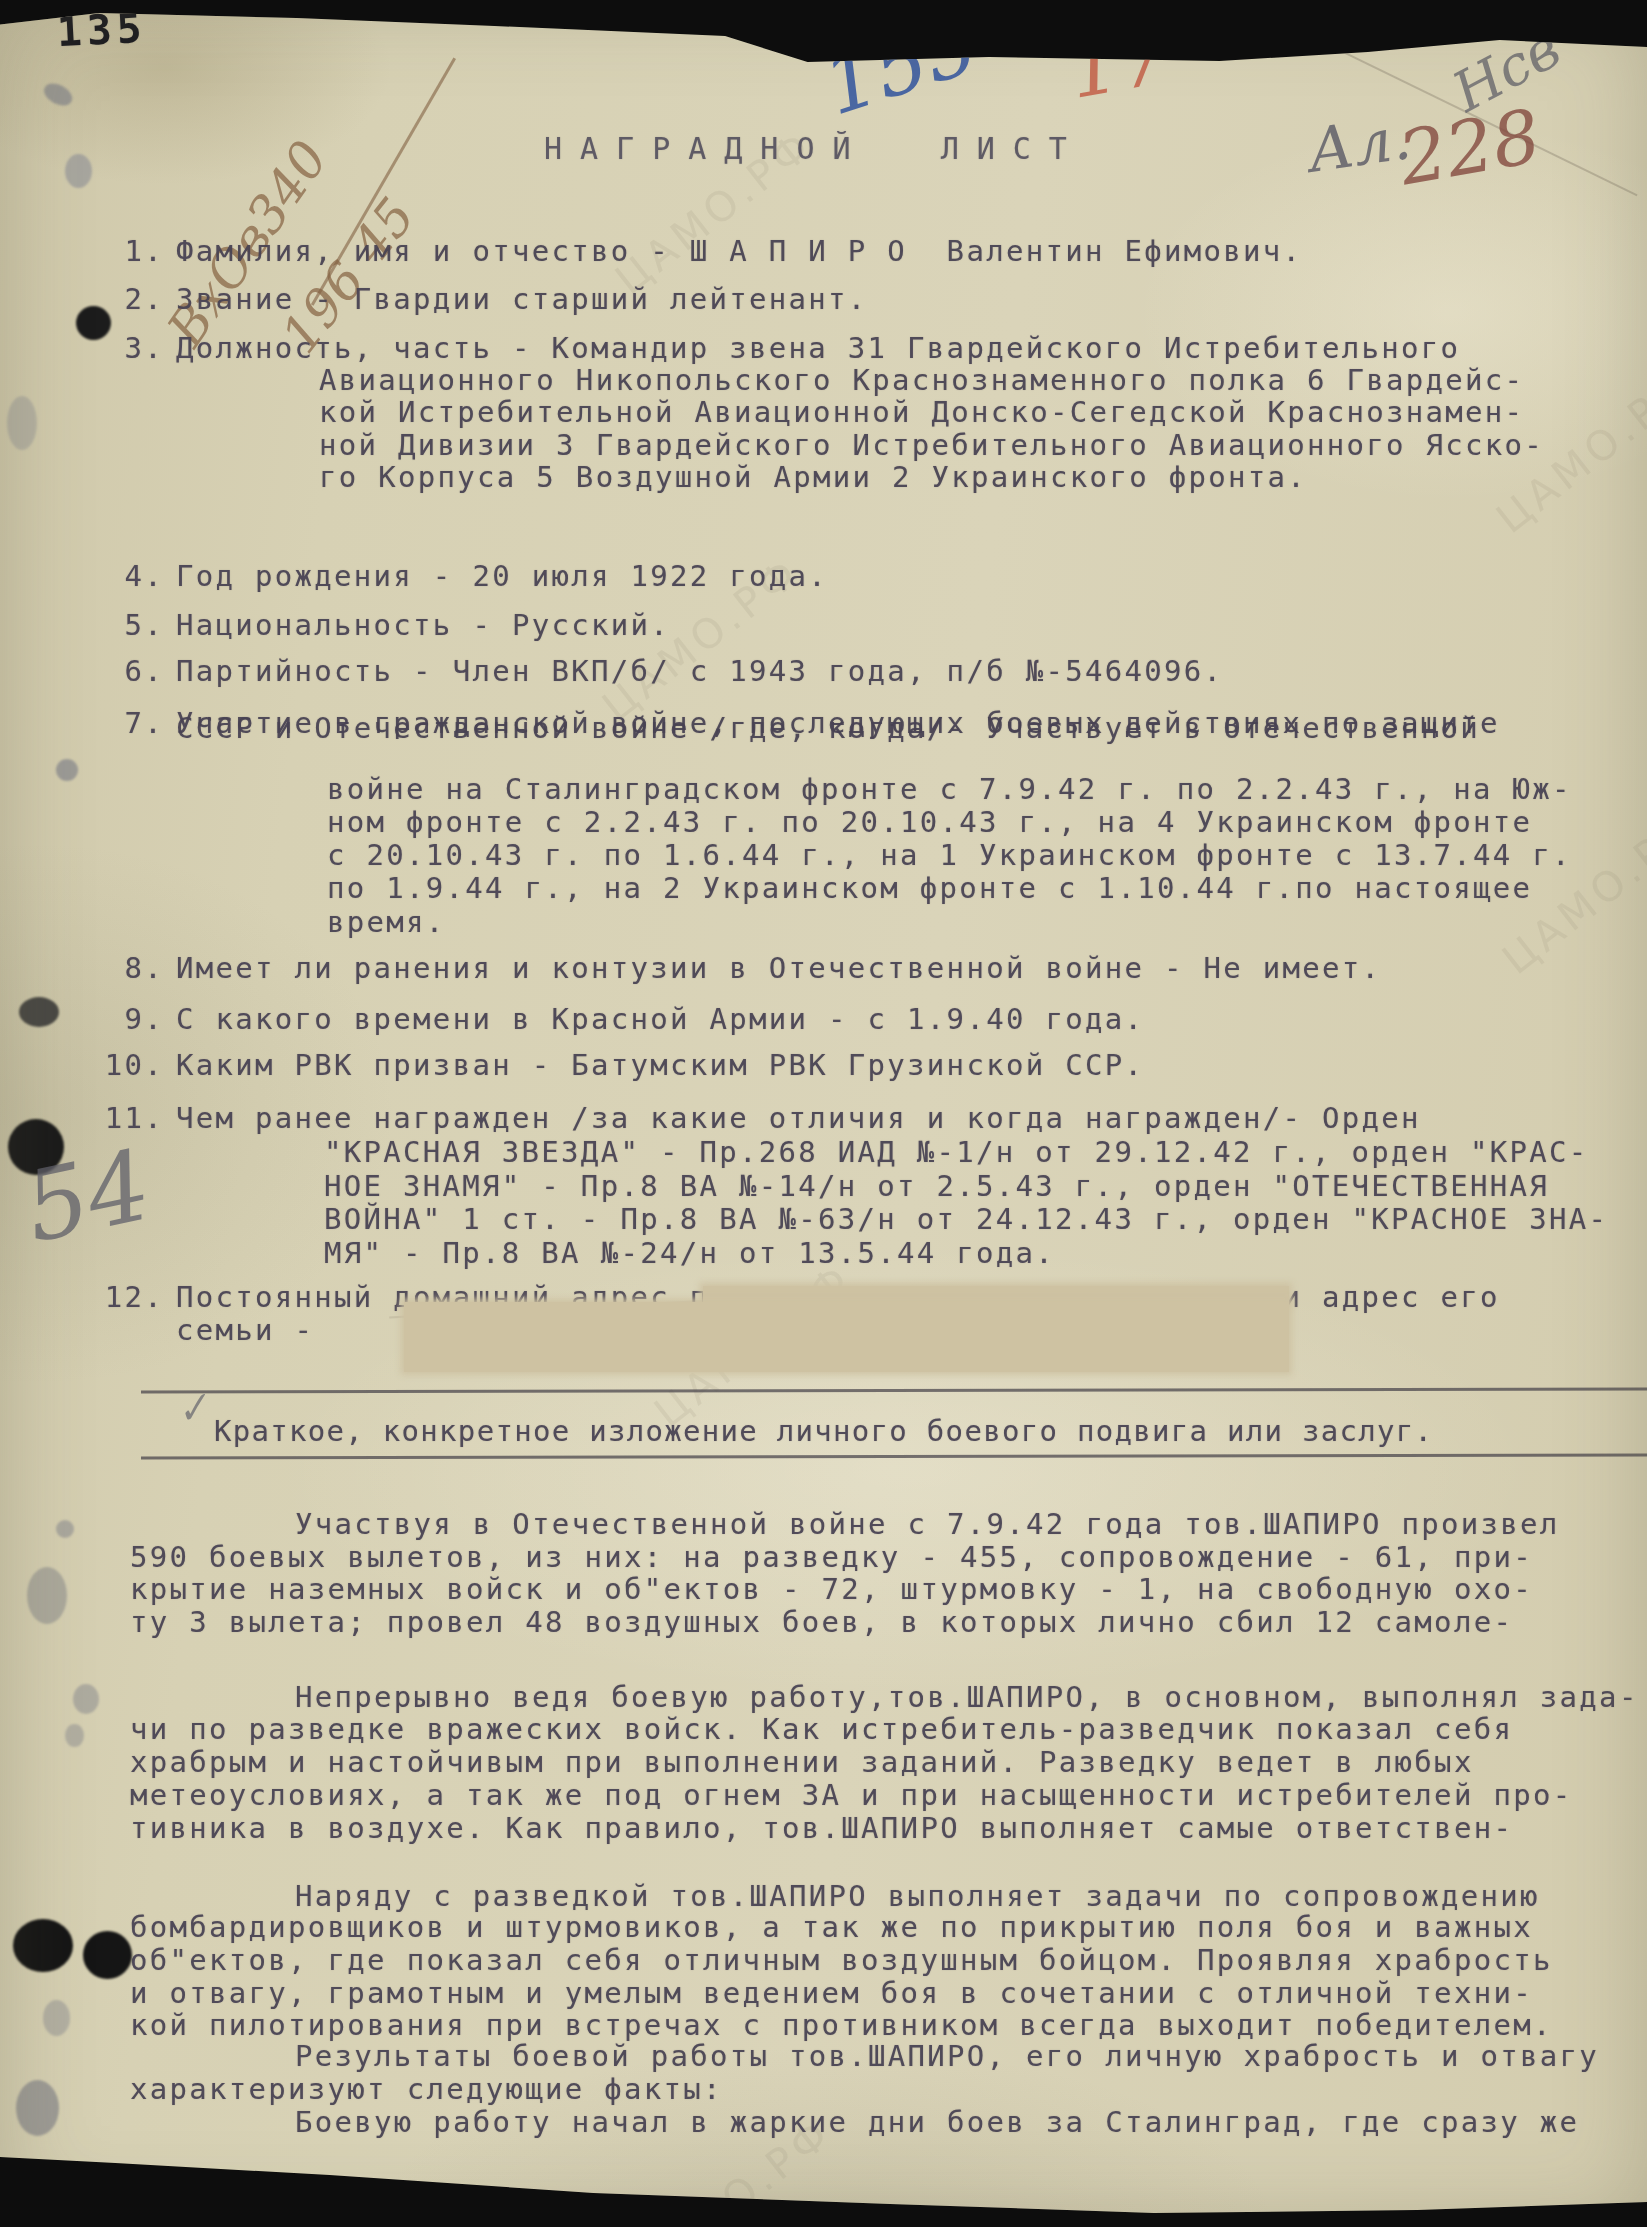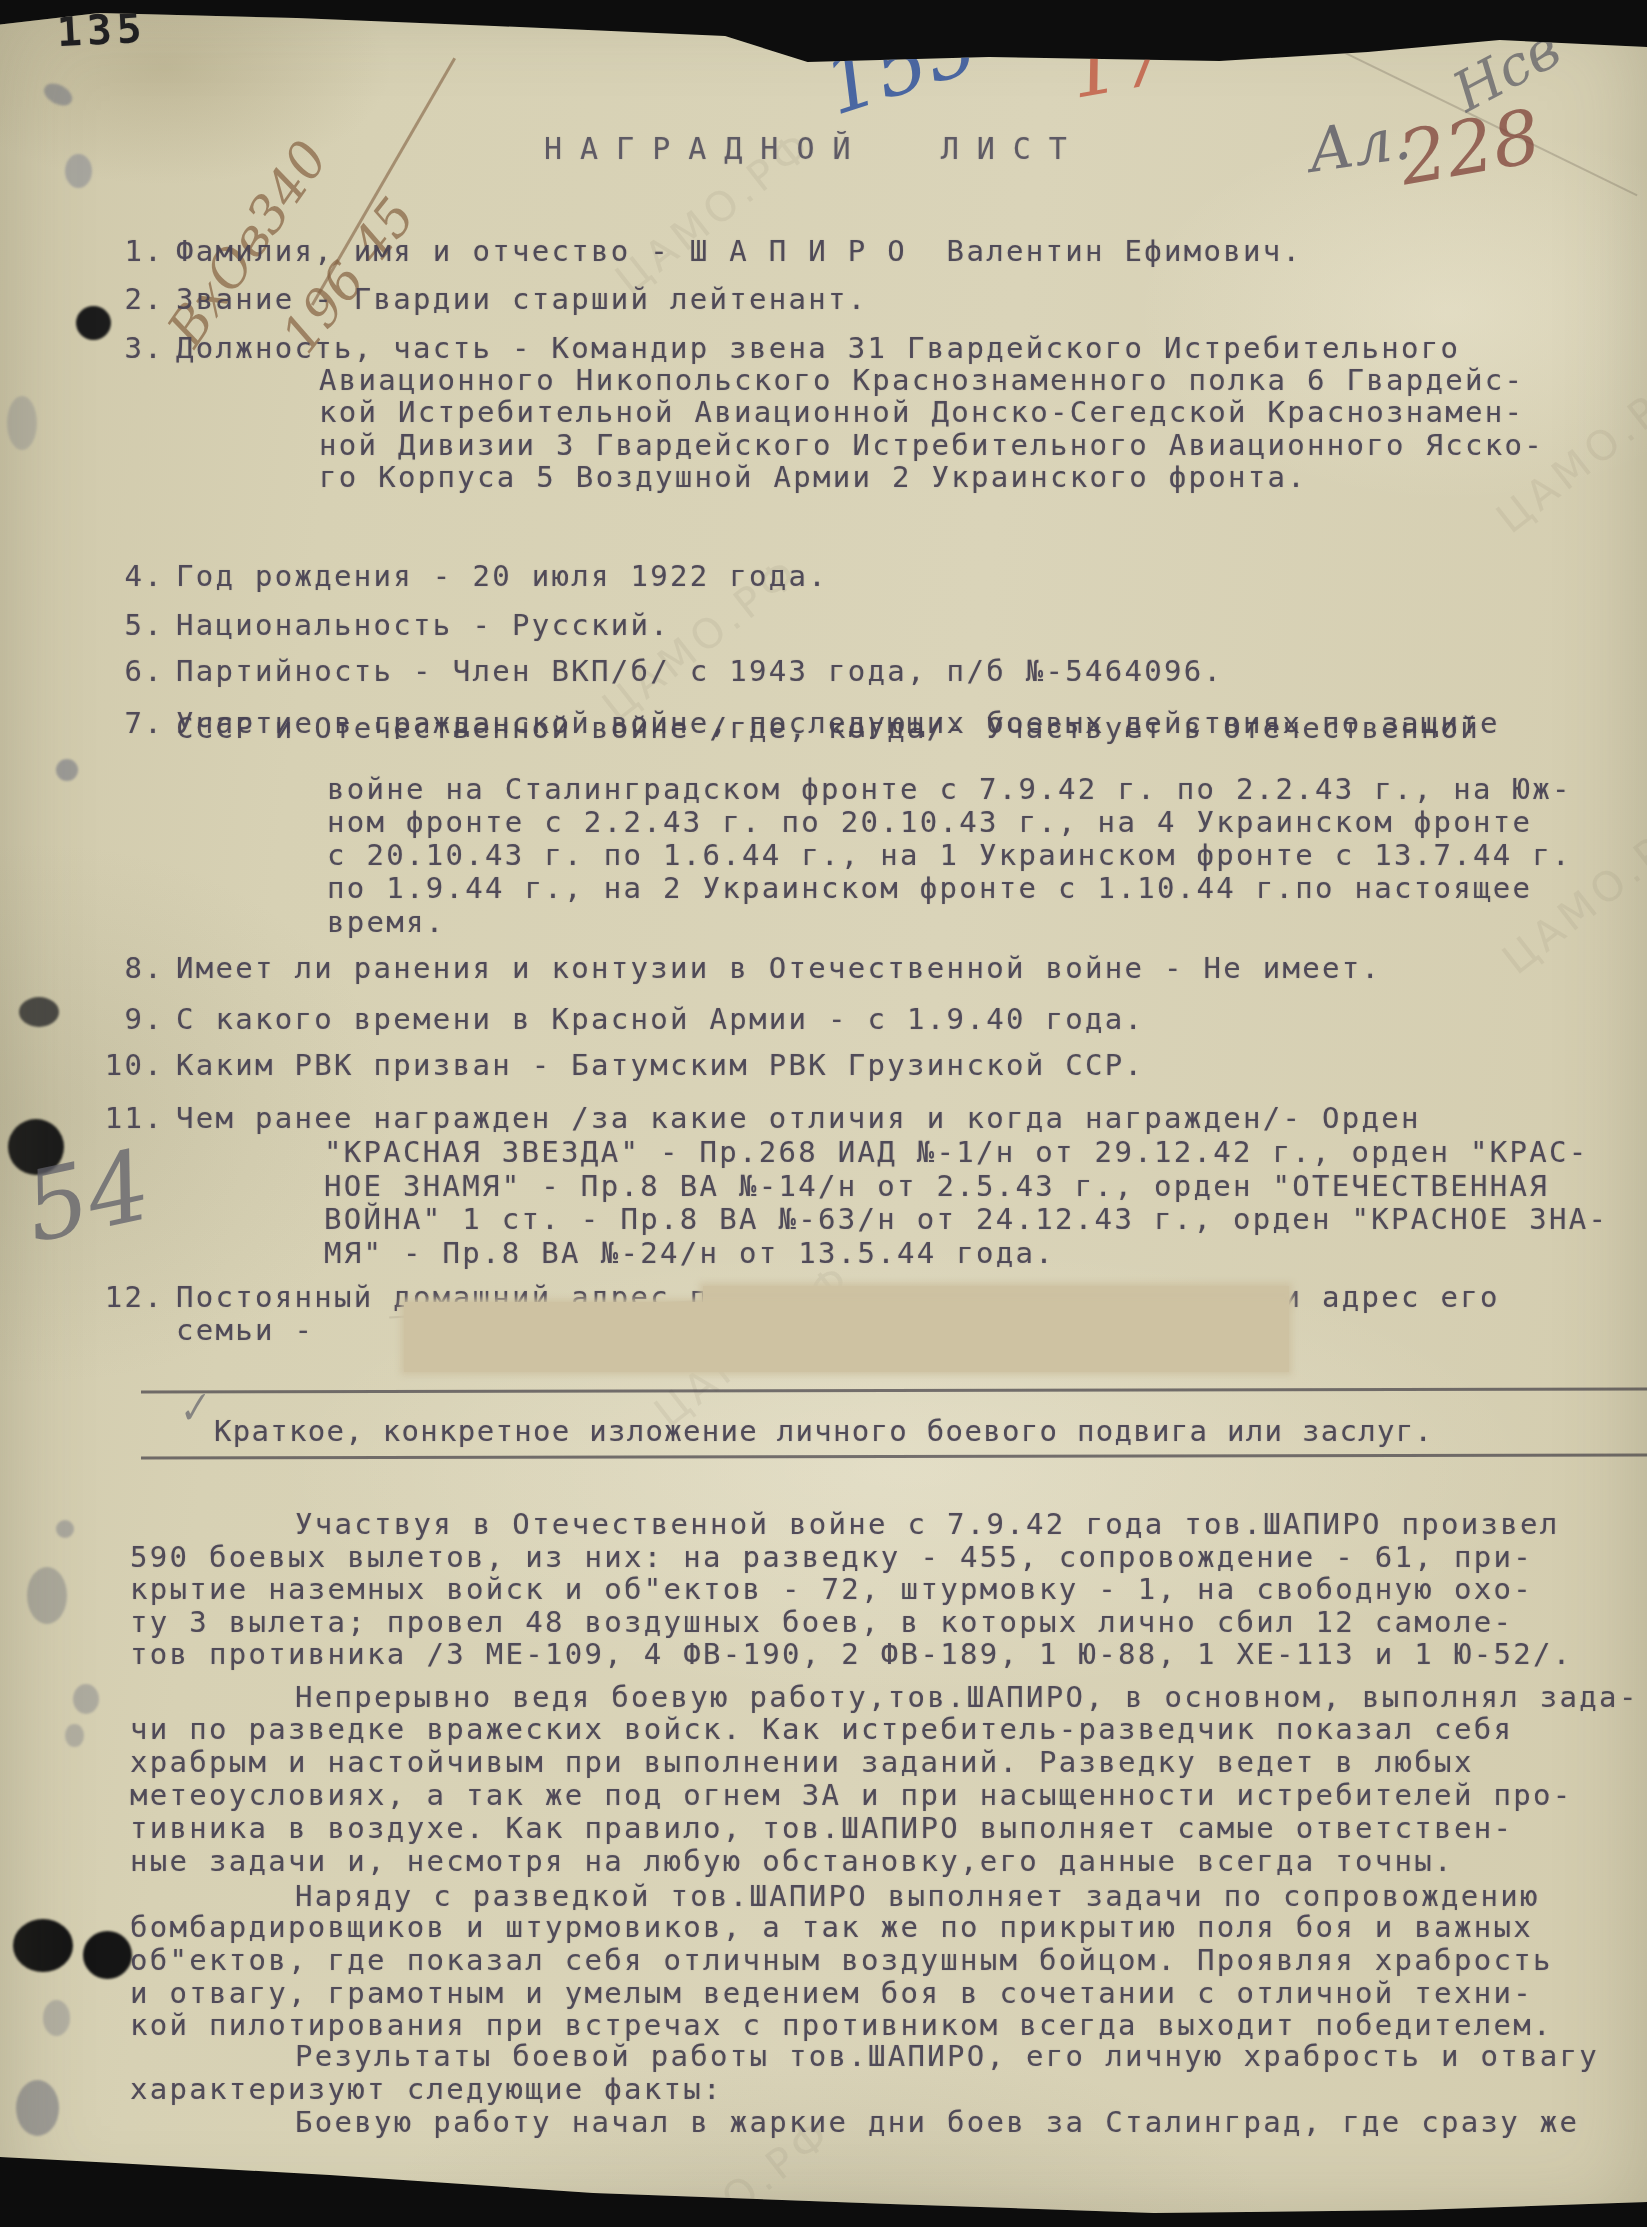--- a/index.html
+++ b/index.html
@@ -128,28 +128,26 @@
 
     <div class="rule" style="left:141px;top:1389px;width:1507px"></div>
     <div class="hw" style="left:176px;top:1386px;font-size:39px;color:rgba(100,100,108,.7);transform:rotate(-14deg)">✓</div>
     <div class="typed heading" style="left:214px;top:1415px">Краткое, конкретное изложение личного боевого подвига или заслуг.</div>
     <div class="rule" style="left:141px;top:1455px;width:1507px"></div>
 
     <div class="typed" style="left:295px;top:1508px">Участвуя в Отечественной войне с 7.9.42 года тов.ШАПИРО произвел</div>
     <div class="typed" style="left:130px;top:1541px">590 боевых вылетов, из них: на разведку - 455, сопровождение - 61, при-</div>
     <div class="typed" style="left:130px;top:1573px">крытие наземных войск и об"ектов - 72, штурмовку - 1, на свободную охо-</div>
     <div class="typed" style="left:130px;top:1606px">ту 3 вылета; провел 48 воздушных боев, в которых лично сбил 12 самоле-</div>
-    <div class="typed" style="left:130px;top:1638px">тов противника /3 МЕ-109, 4 ФВ-190, 2 ФВ-189, 1 Ю-88, 1 ХЕ-113 и 1 Ю-52/.</div>
 
     <div class="typed" style="left:295px;top:1681px">Непрерывно ведя боевую работу,тов.ШАПИРО, в основном, выполнял зада-</div>
     <div class="typed" style="left:130px;top:1713px">чи по разведке вражеских войск. Как истребитель-разведчик показал себя</div>
     <div class="typed" style="left:130px;top:1746px">храбрым и настойчивым при выполнении заданий. Разведку ведет в любых</div>
     <div class="typed" style="left:130px;top:1812px">тивника в воздухе. Как правило, тов.ШАПИРО выполняет самые ответствен-</div>
     <div class="typed" style="left:130px;top:1779px">метеоусловиях, а так же под огнем ЗА и при насыщенности истребителей про-</div>
-    <div class="typed" style="left:130px;top:1845px">ные задачи и, несмотря на любую обстановку,его данные всегда точны.</div>
 
     <div class="typed" style="left:295px;top:1880px">Наряду с разведкой тов.ШАПИРО выполняет задачи по сопровождению</div>
     <div class="typed" style="left:130px;top:1911px">бомбардировщиков и штурмовиков, а так же по прикрытию поля боя и важных</div>
     <div class="typed" style="left:130px;top:1944px">об"ектов, где показал себя отличным воздушным бойцом. Проявляя храбрость</div>
     <div class="typed" style="left:130px;top:1977px">и отвагу, грамотным и умелым ведением боя в сочетании с отличной техни-</div>
     <div class="typed" style="left:130px;top:2009px">кой пилотирования при встречах с противником всегда выходит победителем.</div>
 
     <div class="typed" style="left:295px;top:2040px">Результаты боевой работы тов.ШАПИРО, его личную храбрость и отвагу</div>
     <div class="typed" style="left:130px;top:2073px">характеризуют следующие факты:</div>
 

